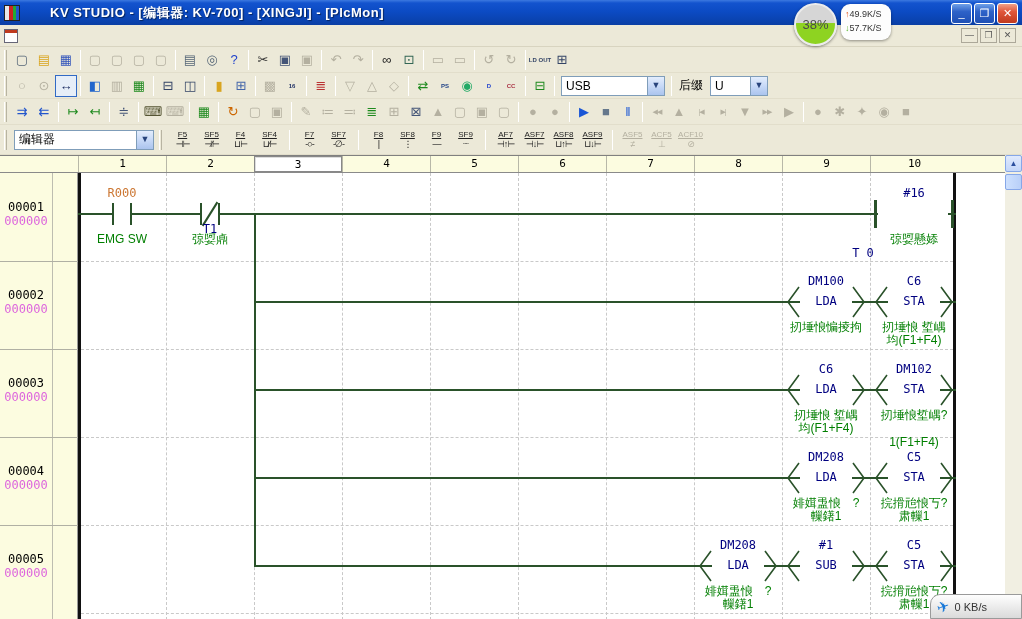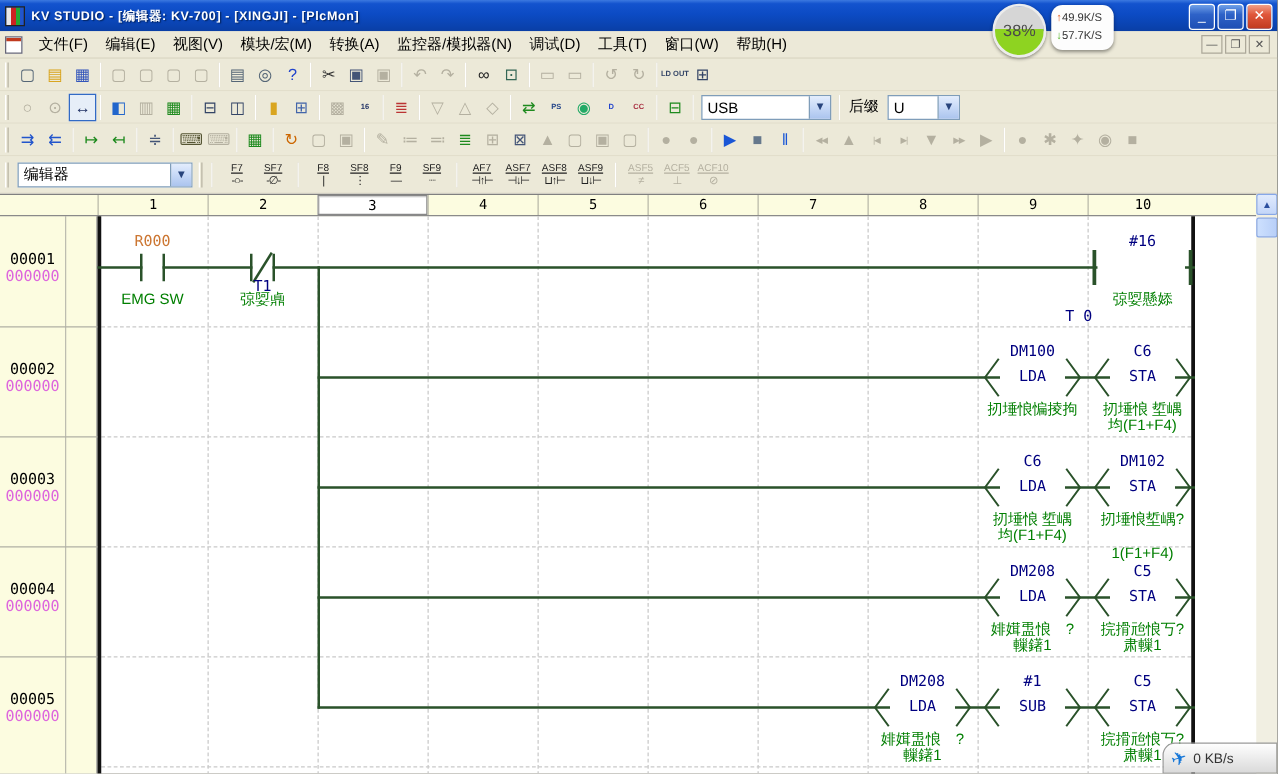--- a/index.html
+++ b/index.html
@@ -6,22 +6,22 @@
   *{box-sizing:border-box;}
   #stage{position:relative;width:1022px;height:619px;overflow:hidden;
          background:#ECE9D8;font-family:"Liberation Sans","DejaVu Sans",sans-serif;}
 
   
   #titlebar{position:absolute;left:0;top:0;width:1022px;height:25px;
     background:linear-gradient(180deg,#3C79E0 0%,#1353CE 12%,#0C4BC4 45%,#0A42AE 85%,#0A3EA4 100%);
     display:flex;align-items:center;padding:0 4px;color:#fff;}
   #app-icon{width:16px;height:16px;margin-right:5px;border:1px solid #222;
     background:linear-gradient(90deg,#e8e8e8 0 30%,#cc2222 30% 55%,#22aa33 55% 80%,#2255cc 80%);}
-  #title-text{font-size:10px;font-weight:bold;letter-spacing:.5px;
-    text-shadow:1px 1px 1px #04245f;white-space:nowrap;}
+  #title-text{font-size:13px;font-weight:bold;letter-spacing:.5px;
+    text-shadow:1px 1px 1px #04245f;white-space:nowrap;margin-left:25px;}
   .winbtns{position:absolute;right:4px;top:3px;display:flex;gap:2px;}
   .winbtn{width:21px;height:21px;border:1px solid #fff;border-radius:3px;color:#fff;
     font-size:11px;line-height:19px;text-align:center;
     background:linear-gradient(180deg,#6FA0E8,#2E62C8 40%,#1E4FB4);}
   .winbtn.close{background:linear-gradient(180deg,#F0A088,#E0573B 40%,#C03A1E);}
 
   
   #gauge{position:absolute;left:794px;top:3px;width:43px;height:43px;border-radius:50%;
     background:linear-gradient(180deg,#d6d6d6 0 46%,#8ed321 46% 100%);
     border:2px solid #ececec;box-shadow:0 1px 3px rgba(0,0,0,.45);z-index:50;
@@ -134,32 +134,20 @@
   <div id="gauge">
     <span id="gauge-pct">38%</span>
   </div>
   <div id="speed-bubble">
     <div><span class="arrow-up">↑</span><span>49.9K/S</span></div>
     <div><span class="arrow-dn">↓</span><span>57.7K/S</span></div>
   </div>
 
   <div id="menubar">
     <div id="mdi-icon"></div>
-    <div id="menu-items" style="display:flex;">
-        <div class="menu-item">文件(F)</div>
-        <div class="menu-item">编辑(E)</div>
-        <div class="menu-item">视图(V)</div>
-        <div class="menu-item">模块/宏(M)</div>
-        <div class="menu-item">转换(A)</div>
-        <div class="menu-item">监控器/模拟器(N)</div>
-        <div class="menu-item">调试(D)</div>
-        <div class="menu-item">工具(T)</div>
-        <div class="menu-item">窗口(W)</div>
-        <div class="menu-item">帮助(H)</div>
-      </div>
     <div class="mdibtns">
       <div class="mdibtn">—</div>
       <div class="mdibtn">❐</div>
       <div class="mdibtn">✕</div>
     </div>
   </div>
 
   <div class="tb" id="tb1" style="top:47px;">
       <div class="gripper"></div>
       <div class="icon-btn" style="color: rgb(85, 102, 119);">▢</div>
@@ -290,20 +278,38 @@
       <div class="icon-btn dis" style="color: rgb(180, 176, 160);">■</div>
     </div>
   <div class="tb" id="tb4" style="top:125px;height:30px;">
     <div class="gripper"></div>
     <div class="xp-combo" style="width:140px;">
       <span class="val">编辑器</span>
       <span class="arrow">▼</span>
     </div>
     <div class="gripper"></div>
     <div id="fkey-groups" style="display:flex;align-items:center;">
+        <div class="fk-group">
+          <div class="fk-btn">
+            <div class="fk-key">F5</div>
+            <div class="fk-sym">⊣⊢</div>
+          </div>
+          <div class="fk-btn">
+            <div class="fk-key">SF5</div>
+            <div class="fk-sym">⊣∕⊢</div>
+          </div>
+          <div class="fk-btn">
+            <div class="fk-key">F4</div>
+            <div class="fk-sym">⊔⊢</div>
+          </div>
+          <div class="fk-btn">
+            <div class="fk-key">SF4</div>
+            <div class="fk-sym">⊔∕⊢</div>
+          </div>
+        </div>
         <div class="tb-sep"></div>
         <div class="fk-group">
           <div class="fk-btn">
             <div class="fk-key">F7</div>
             <div class="fk-sym">-○-</div>
           </div>
           <div class="fk-btn">
             <div class="fk-key">SF7</div>
             <div class="fk-sym">-∅-</div>
           </div>

